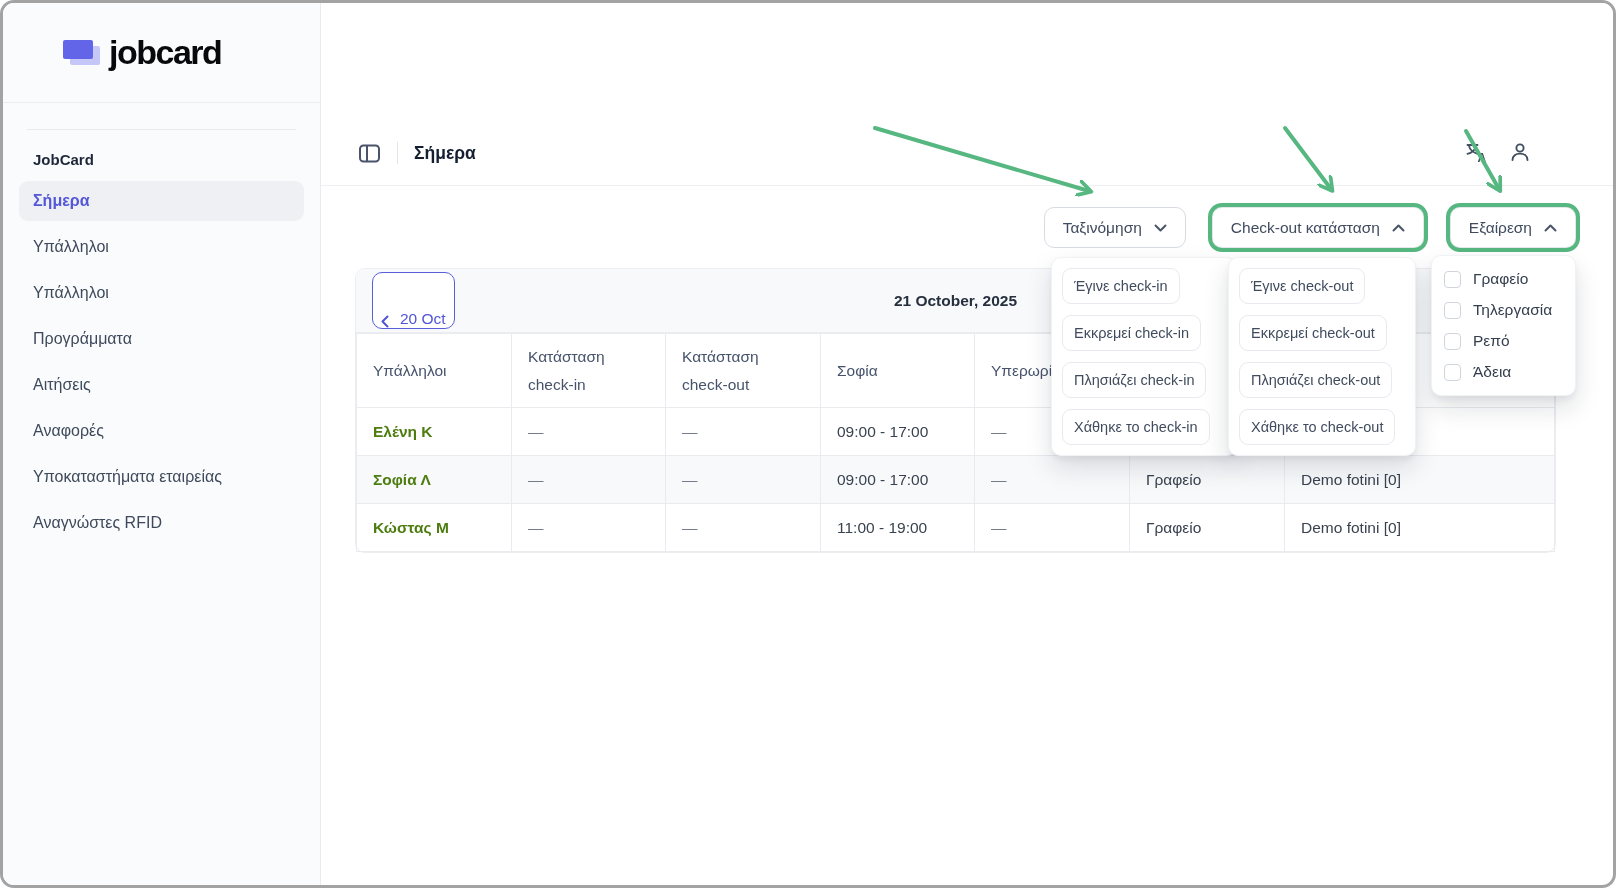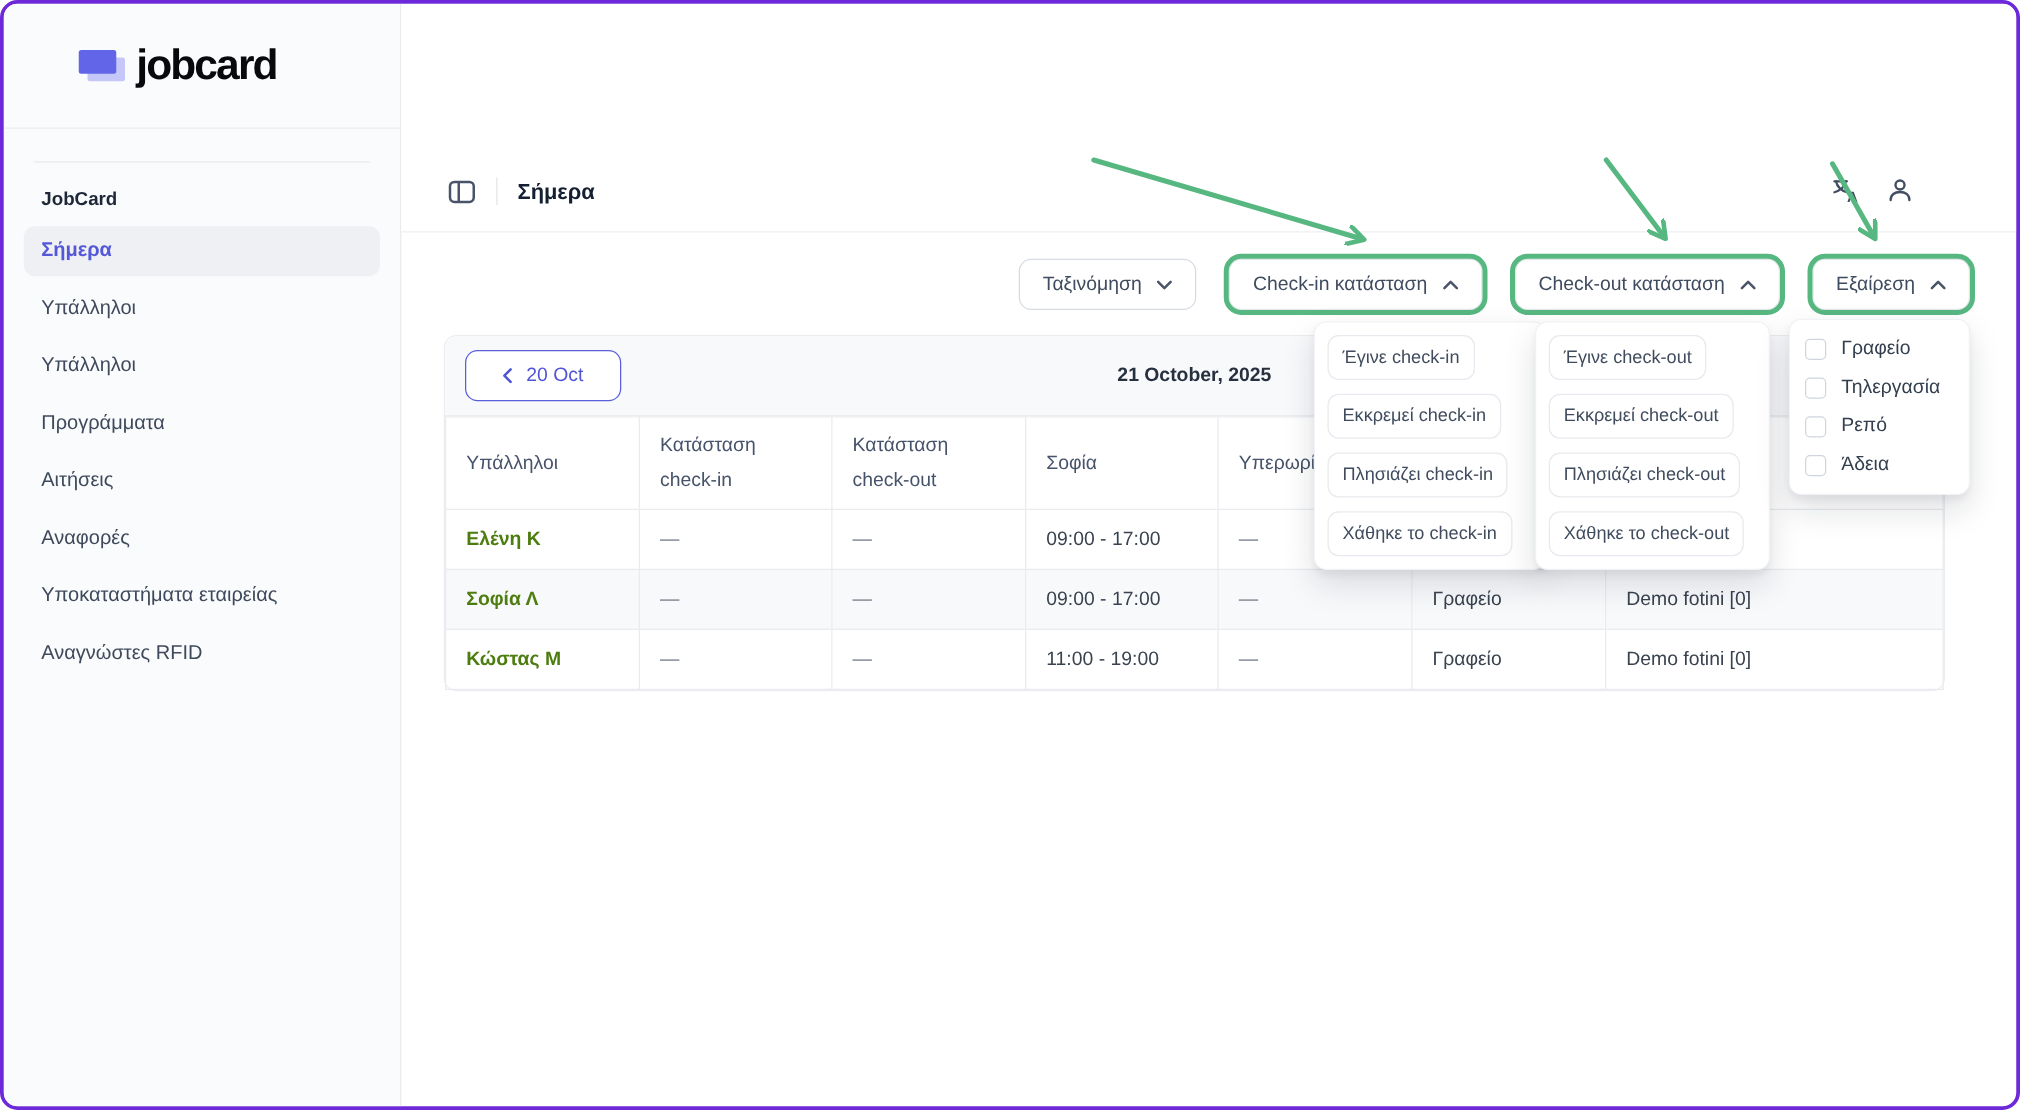--- a/index.html
+++ b/index.html
@@ -1,20 +1,20 @@
 <!DOCTYPE html>
 <html><head>
 <meta charset="utf-8">
 <title>JobCard</title>
 <style>
   * { box-sizing: border-box; margin: 0; padding: 0; }
   body { background:#ffffff; font-family:"Liberation Sans", sans-serif; }
 
   .frame { position:relative; width:1616px; height:888px; background:#fff;
-           border:3px solid #6d28d9; border-radius:14px; overflow:hidden; }
+           border:3px solid #a3a3a3; border-radius:14px; overflow:hidden; }
 
   
   .sidebar { position:absolute; left:0; top:0; bottom:0; width:318px;
              background:#fafbfc; border-right:1px solid #e9ebee; }
   .logo-area { height:100px; border-bottom:1px solid #ecedf0; display:flex;
                align-items:center; gap:8px; padding-left:60px; }
   .logo-mark { position:relative; width:38px; height:25px; }
   .lm-back  { position:absolute; left:7px; top:6px; width:30px; height:19px;
               background:#c5c7f8; border-radius:2px; }
   .lm-front { position:absolute; left:0; top:0; width:30px; height:19px;
@@ -44,22 +44,22 @@
   .fbtn { height:41px; display:inline-flex; align-items:center; gap:12px; padding:0 18px;
           background:#fff; border:1px solid #d7dbe2; border-radius:10px;
           font-size:15.5px; color:#3f4b5e; cursor:pointer; font-family:inherit;justify-content:center; }
   .fbtn.hl { outline:4px solid #57b781; border-color:#e4e7eb; }
 
   
   .table-card { position:absolute; left:352px; top:265px; width:1201px;
                 border:1px solid #ebedf0; border-radius:10px; background:#fff; }
   .datebar { height:64px; background:#f8f9fb; border-bottom:1px solid #ebedf0;
              border-radius:10px 10px 0 0; position:relative; display:flex; align-items:center; }
-  .prev-btn { margin-left:16px; height:41px; display:inline-flex; align-items:center; gap:11px;
-              padding:0 29px; background:#fff; border:1.5px solid #5a5ed9; border-radius:10px;
+  .prev-btn { margin-left:16px; height:57px; display:inline-flex; align-items:flex-end; gap:11px;
+              padding:0 8px; background:#fff; border:1.5px solid #5a5ed9; border-radius:10px;
               color:#5054d6; font-size:15.5px; cursor:pointer; font-family:inherit; }
   .date-label { position:absolute; left:50%; transform:translateX(-50%);
                 font-weight:700; font-size:15.5px; color:#26303f; }
 
   table { width:100%; border-collapse:collapse; }
   th, td { border:1px solid #e9ebef; padding:0 16px; text-align:left; }
   th { height:74px; font-weight:400; font-size:15.5px; color:#46536b; line-height:1.75;
        background:#fff; vertical-align:middle; }
   th.wrapcol { padding-right:58px; }
   td { height:48px; font-size:15.5px; color:#39424f; }
@@ -157,26 +157,20 @@
         </svg>
       </button>
     </div>
   </header>
 
   <div class="filters">
     <button class="fbtn">
       <span>Ταξινόμηση</span>
       <svg width="13" height="8" viewBox="0 0 13 8">
         <polyline points="1.5,1.5 6.5,6.5 11.5,1.5" fill="none" stroke="#4a5568" stroke-width="2" stroke-linecap="round" stroke-linejoin="round"></polyline>
-      </svg>
-    </button>
-    <button class="fbtn hl">
-      <span>Check-in κατάσταση</span>
-      <svg width="13" height="8" viewBox="0 0 13 8">
-        <polyline points="1.5,6.5 6.5,1.5 11.5,6.5" fill="none" stroke="#4a5568" stroke-width="2" stroke-linecap="round" stroke-linejoin="round"></polyline>
       </svg>
     </button>
     <button class="fbtn hl">
       <span>Check-out κατάσταση</span>
       <svg width="13" height="8" viewBox="0 0 13 8">
         <polyline points="1.5,6.5 6.5,1.5 11.5,6.5" fill="none" stroke="#4a5568" stroke-width="2" stroke-linecap="round" stroke-linejoin="round"></polyline>
       </svg>
     </button>
     <button class="fbtn hl">
       <span>Εξαίρεση</span>

